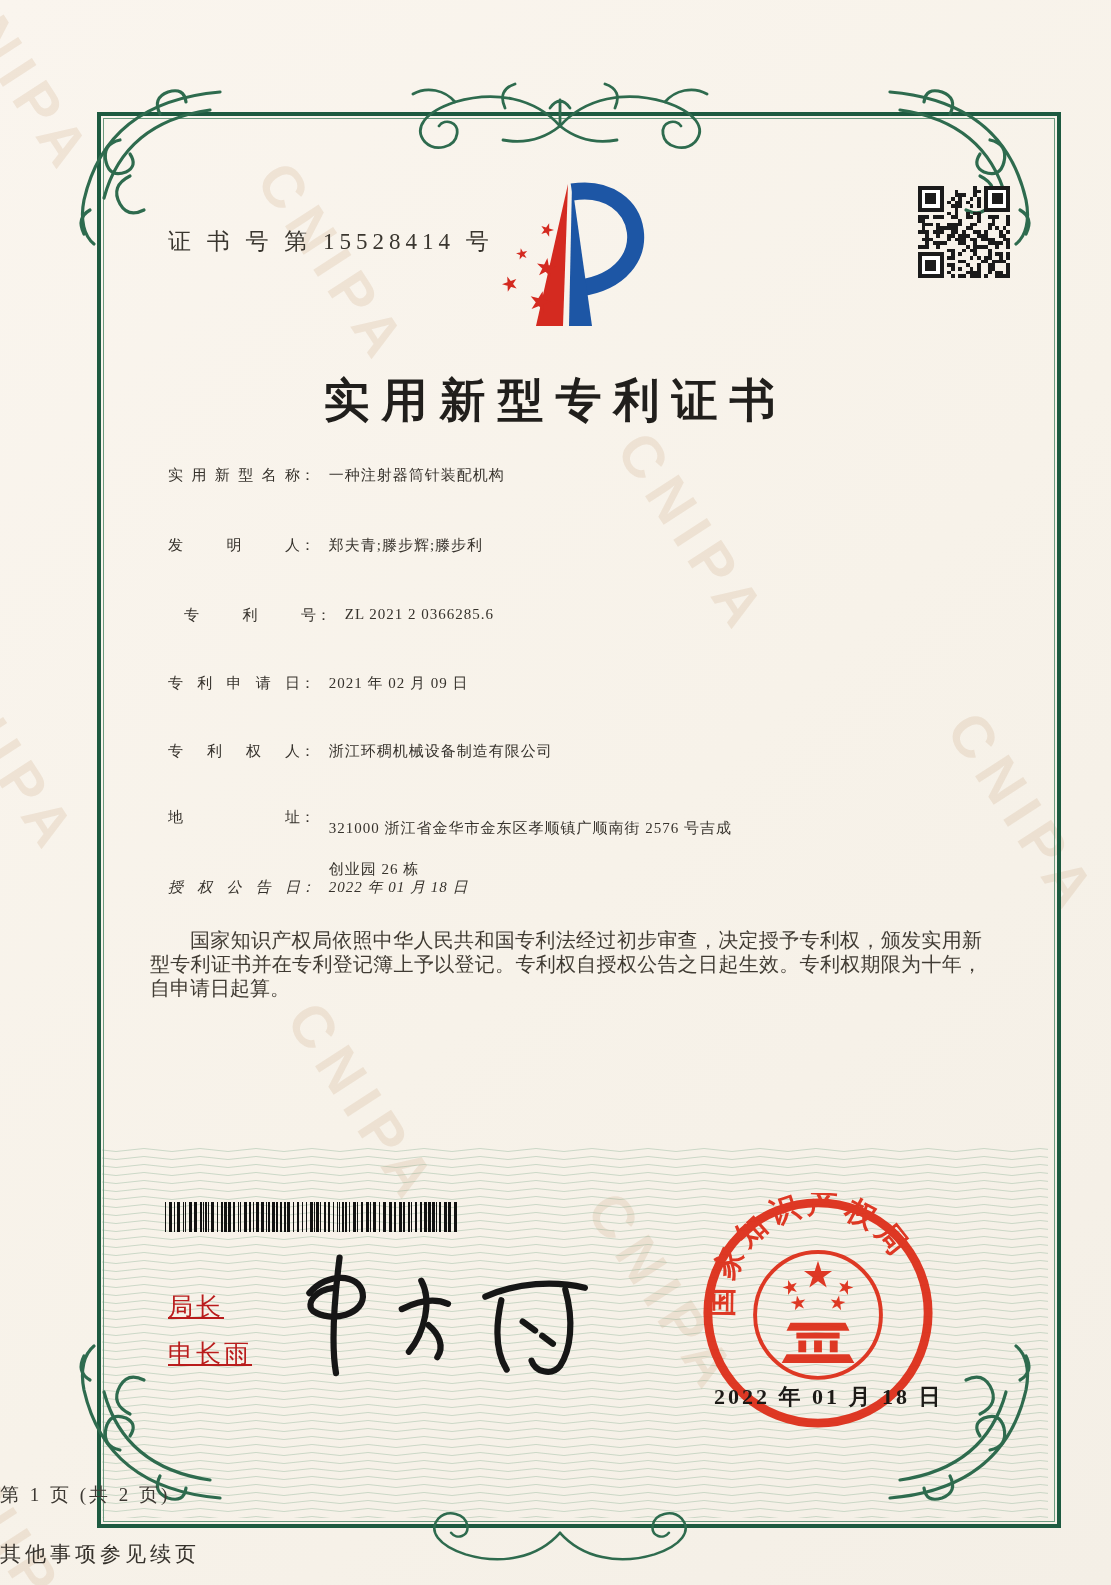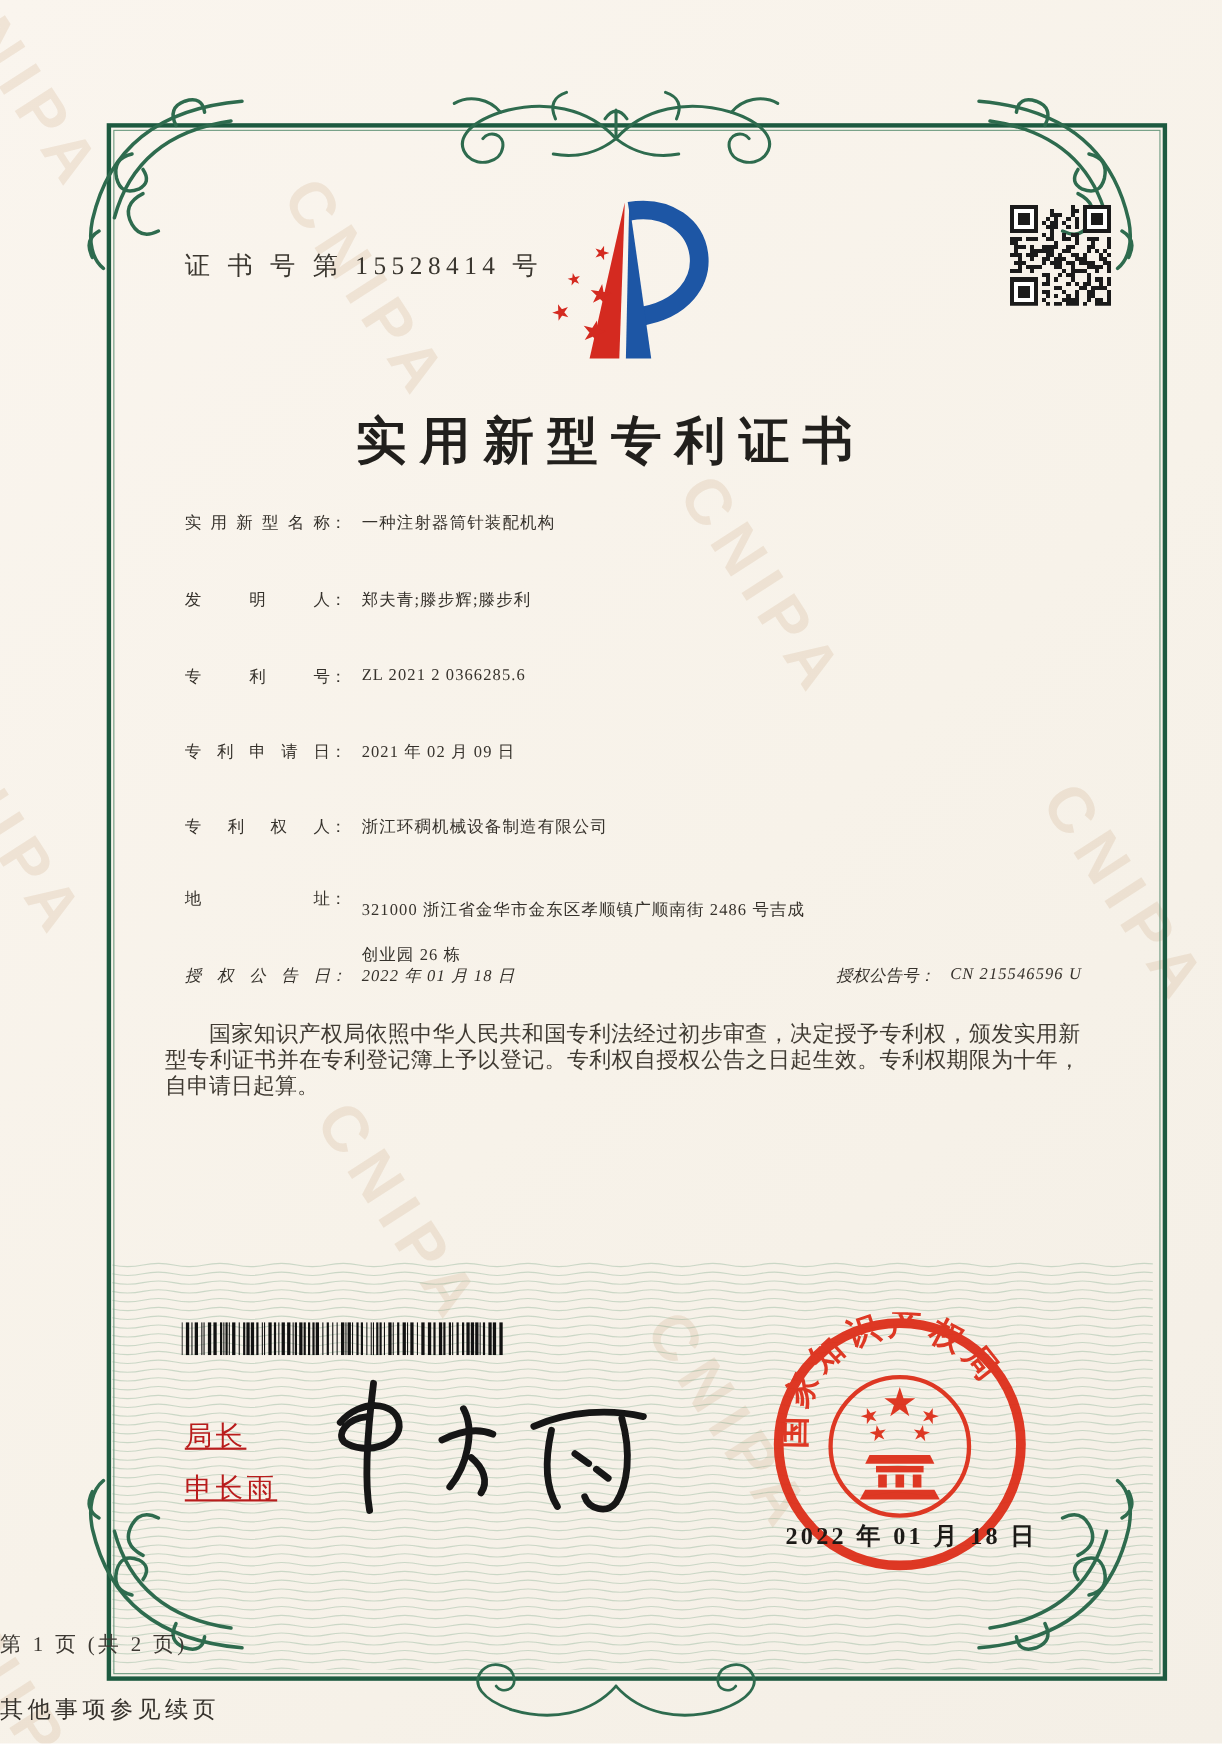--- a/index.html
+++ b/index.html
@@ -417,44 +417,40 @@
 <div class="title">实用新型专利证书</div>
 
 <div class="field" style="top:466px;">
   <span class="lbl">实用新型名称</span><span class="col">：</span>
   <span class="val">一种注射器筒针装配机构</span>
 </div>
 <div class="field" style="top:536px;">
   <span class="lbl">发明人</span><span class="col">：</span>
   <span class="val">郑夫青;滕步辉;滕步利</span>
 </div>
-<div class="field" style="top:606px;">
+<div class="field" style="top:606px;margin-left:16px;">
   <span class="lbl">专利号</span><span class="col">：</span>
   <span class="val">ZL 2021 2 0366285.6</span>
 </div>
 <div class="field" style="top:674px;">
   <span class="lbl">专利申请日</span><span class="col">：</span>
   <span class="val">2021 年 02 月 09 日</span>
 </div>
 <div class="field" style="top:742px;">
   <span class="lbl">专利权人</span><span class="col">：</span>
   <span class="val">浙江环稠机械设备制造有限公司</span>
 </div>
 <div class="field" style="top:808px;">
   <span class="lbl">地址</span><span class="col">：</span>
-  <span class="val addr-val"><span>321000 浙江省金华市金东区孝顺镇广顺南街 2486 号吉成</span><br>
+  <span class="val addr-val"><span>321000 浙江省金华市金东区孝顺镇广顺南街 2576 号吉成</span><br>
   <span>创业园 26 栋</span></span>
 </div>
 <div class="field" style="top:878px;width:830px;font-style:italic;">
   <span class="lbl">授权公告日</span><span class="col">：</span>
   <span class="val">2022 年 01 月 18 日</span>
-  <span class="grant-right">
-    <span>授权公告号</span><span>：</span>
-    <span class="val">CN 215546596 U</span>
-  </span>
 </div>
 
 <div class="paras">
   <p>国家知识产权局依照中华人民共和国专利法经过初步审查，决定授予专利权，颁发实用新型专利证书并在专利登记簿上予以登记。专利权自授权公告之日起生效。专利权期限为十年，自申请日起算。</p>
 </div>
 
 <svg class="barcode" width="298" height="30" id="bc">
     <rect x="0" y="0" width="1" height="30" fill="#111"></rect>
     <rect x="4" y="0" width="3" height="30" fill="#111"></rect>
     <rect x="9" y="0" width="1" height="30" fill="#111"></rect>

